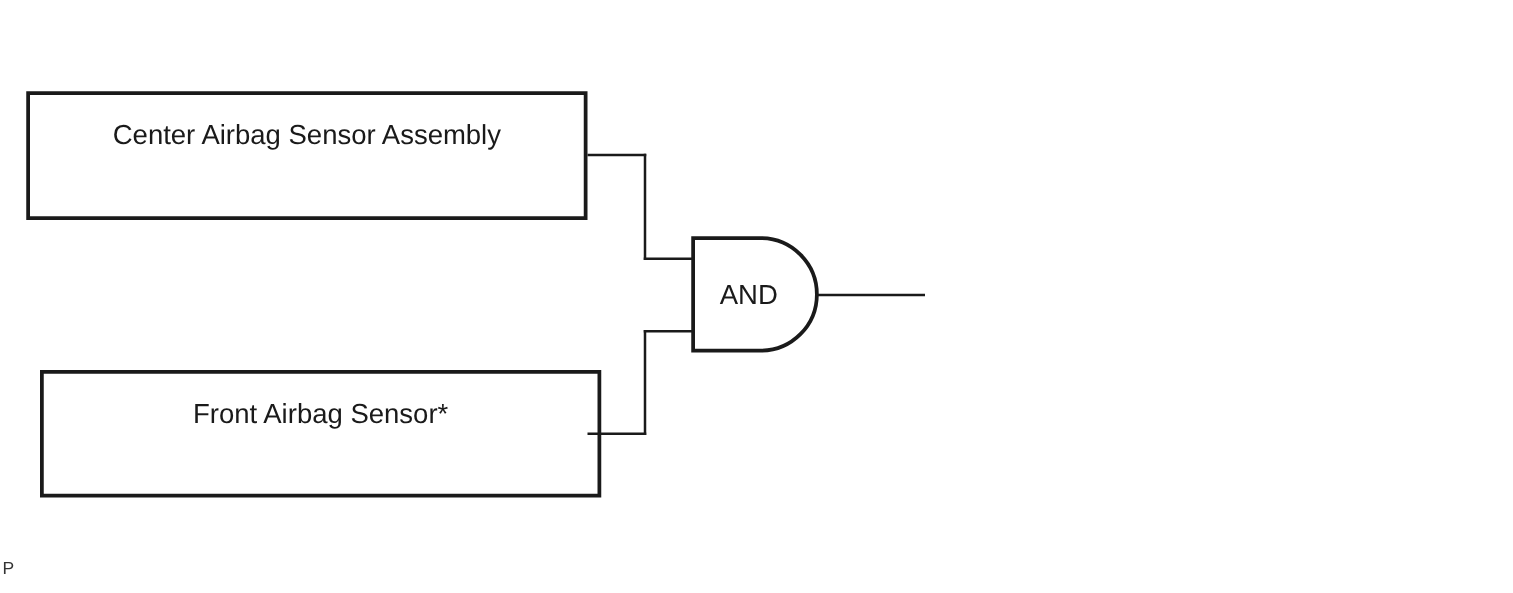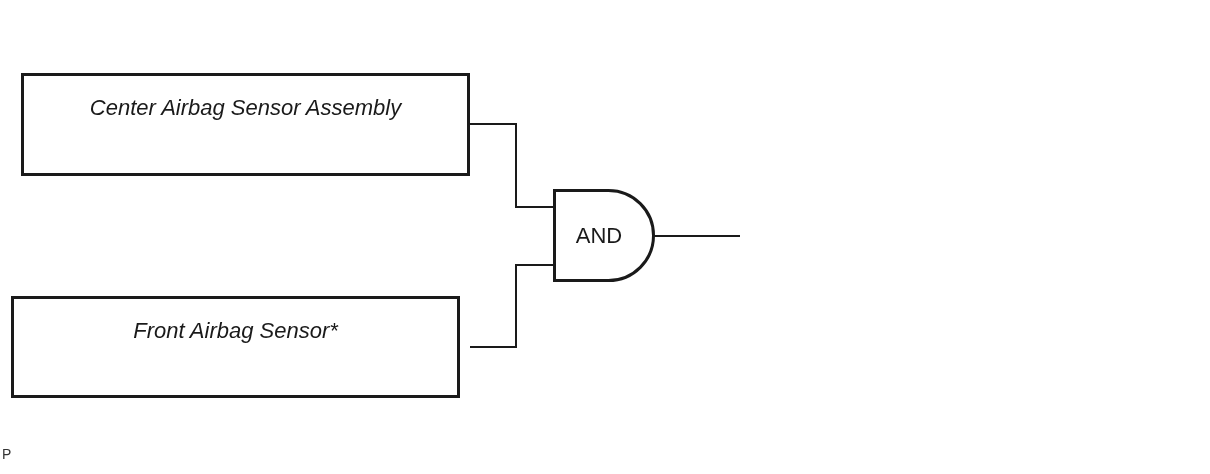--- a/index.html
+++ b/index.html
@@ -23,24 +23,23 @@
     box-sizing:border-box;
     display:flex;
     justify-content:center;
     align-items:flex-start;
   }
   .box .box-label{
     font-size:22px;
     line-height:26px;
     padding-top:19px;
     white-space:nowrap;
-    font-style:italic;
   }
   .box-input1{left:21px;top:73px;width:449px;height:103px;}
-  .box-input2{left:11px;top:296px;width:449px;height:102px;}
+  .box-input2{left:32px;top:296px;width:449px;height:102px;}
   .box-output{left:740px;top:185px;width:452px;height:102px;}
   .gate{
     position:absolute;
     left:553px;top:189px;width:102px;height:93px;
     border:3px solid var(--line);
     border-radius:0 47px 47px 0;
     background:var(--bg);
     box-sizing:border-box;
     display:flex;
     justify-content:center;

